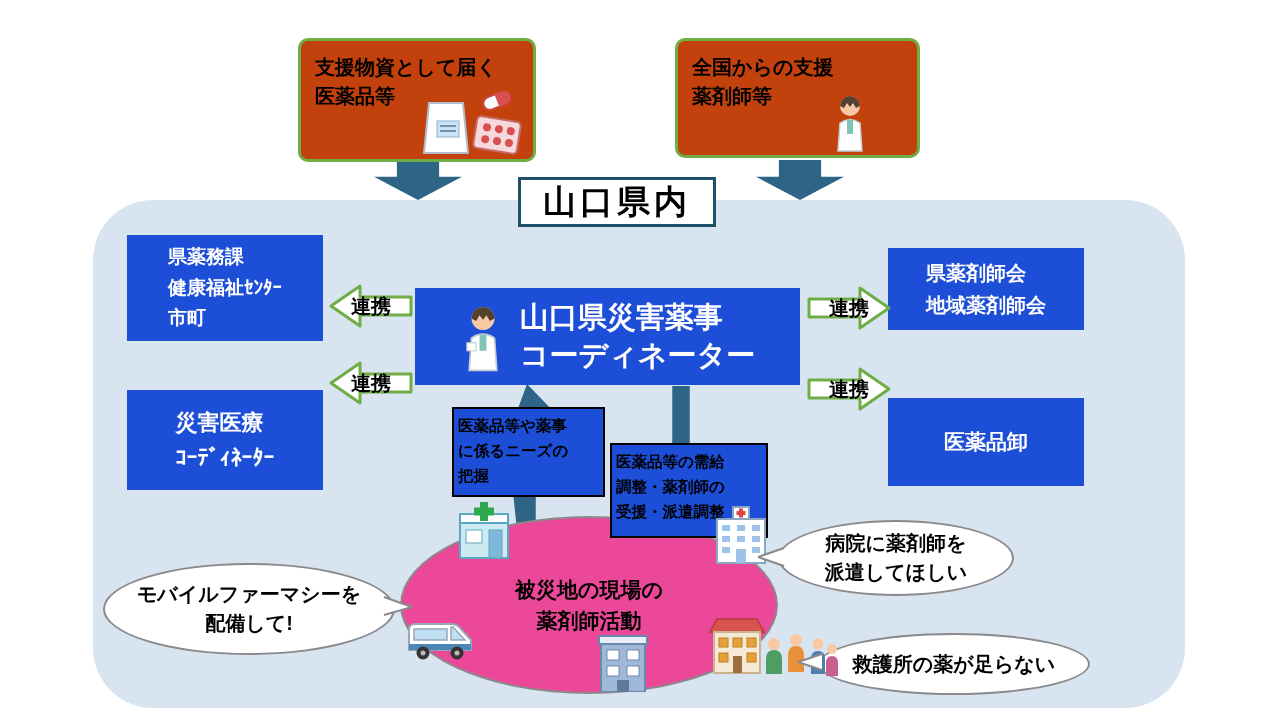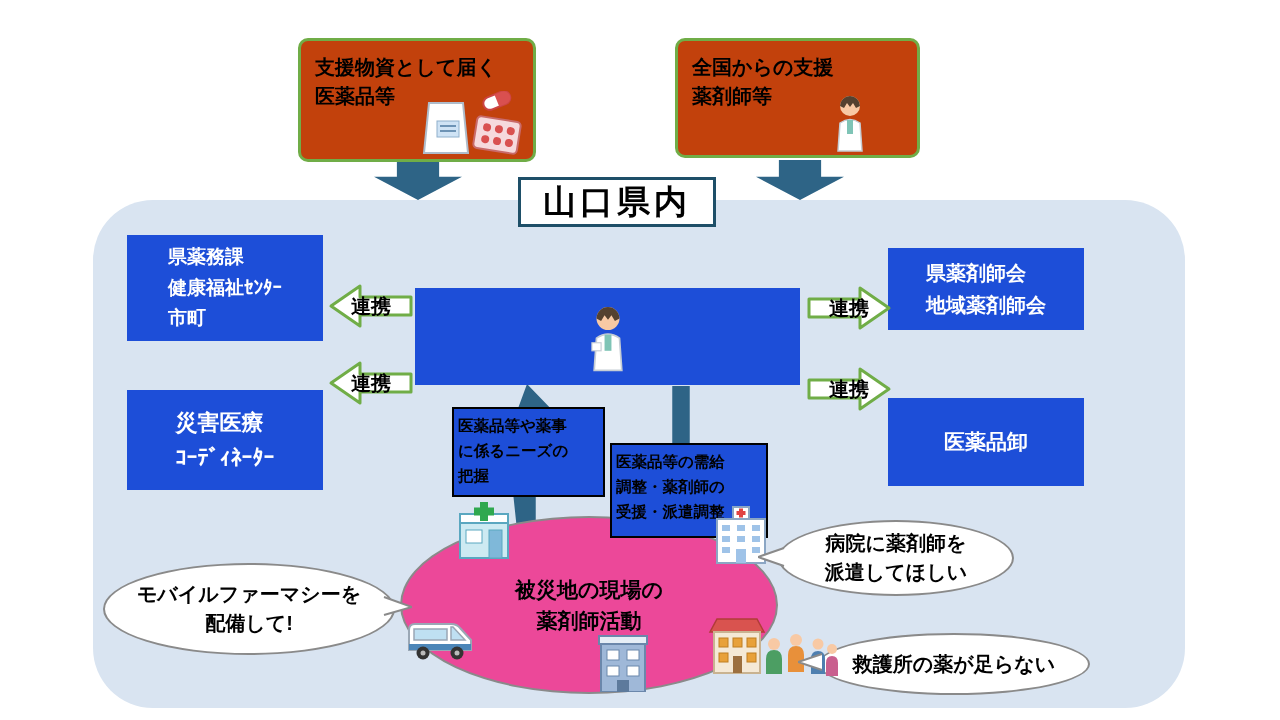--- a/index.html
+++ b/index.html
@@ -135,20 +135,22 @@
 <div class="abs darkbox" style="left:415px; top:288px; width:385px; height:97px; font-size:29px; line-height:1.3; gap:14px;">
   <span class="icon" style="width:46px; height:74px;">
     <svg viewBox="0 0 40 58">
       <circle cx="20" cy="13" r="10" fill="#f8c9a4"></circle>
       <path d="M10 13 a10 10 0 0 1 20 0 l-4 2 -3 -5 -3 4 -3 -4 -3 5 z" fill="#54412f"></path>
       <path d="M8 58 L10 30 Q20 23 30 30 L32 58 Z" fill="#fff" stroke="#c6cdd4" stroke-width="1.5"></path>
       <rect x="17" y="27" width="6" height="14" fill="#7fc4b6"></rect>
       <rect x="6" y="34" width="8" height="7" fill="#fff" stroke="#c6cdd4"></rect>
     </svg>
   </span>
+  <span class="pre">山口県災害薬事
+コーディネーター</span>
 </div>
 
 <div class="abs linkwrap" style="left:328px; top:283px; width:86px; height:46px;">
   <svg viewBox="0 0 86 46">
       <polygon points="3,23 32,3 32,14 83,14 83,32 32,32 32,43" fill="#fff" stroke="#70ad47" stroke-width="3" stroke-linejoin="round"></polygon>
     </svg>
   <span class="lbl">連携</span>
 </div>
 <div class="abs linkwrap" style="left:328px; top:360px; width:86px; height:46px;">
   <svg viewBox="0 0 86 46">

